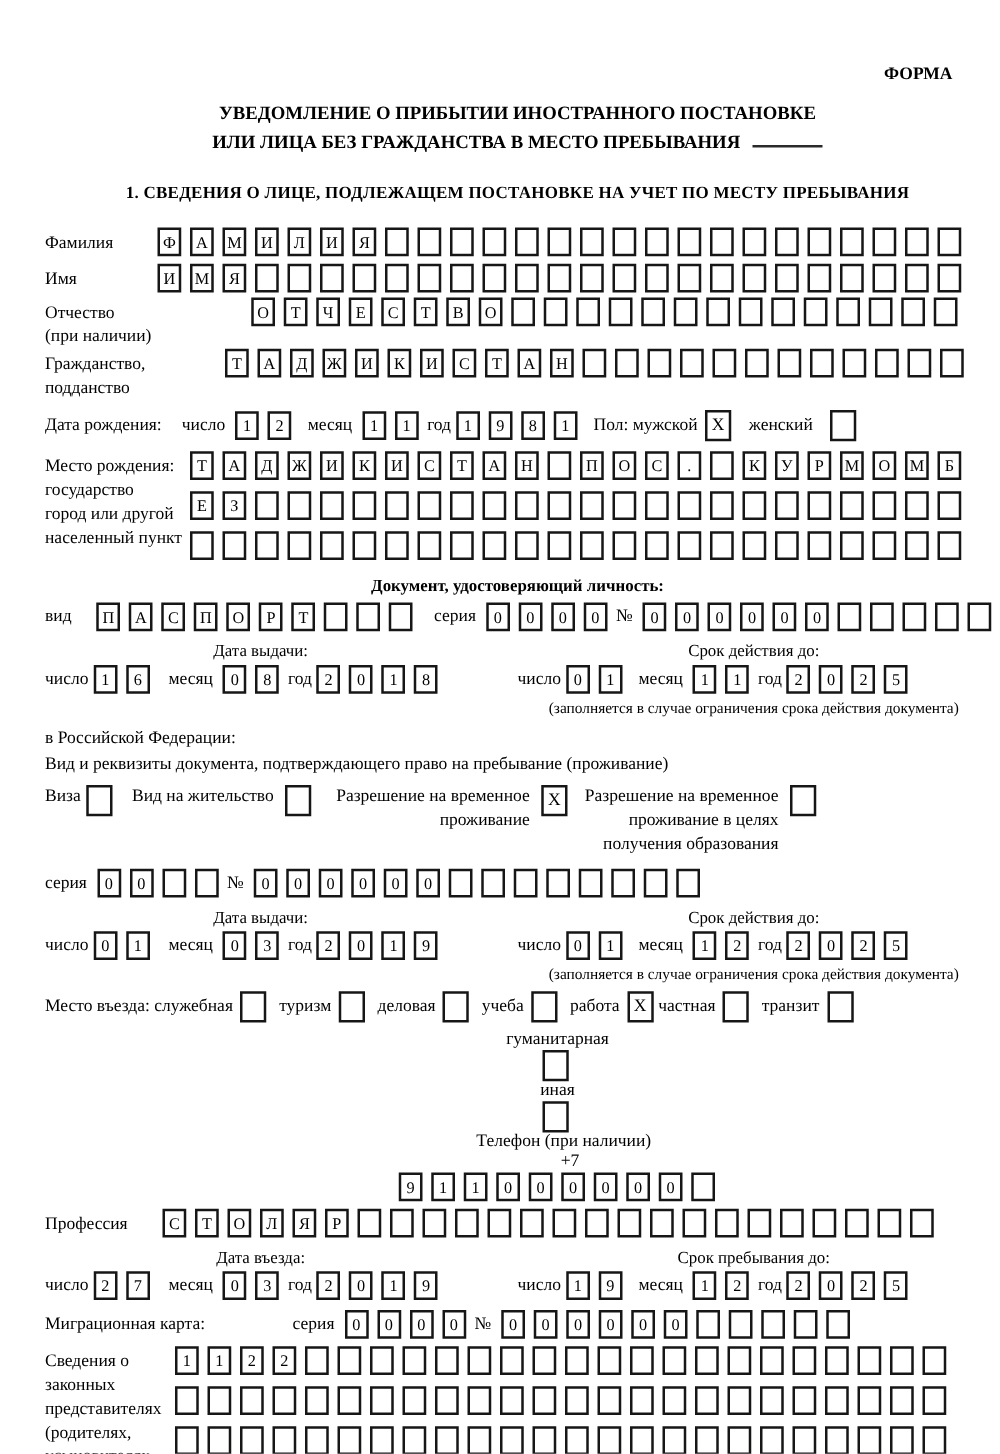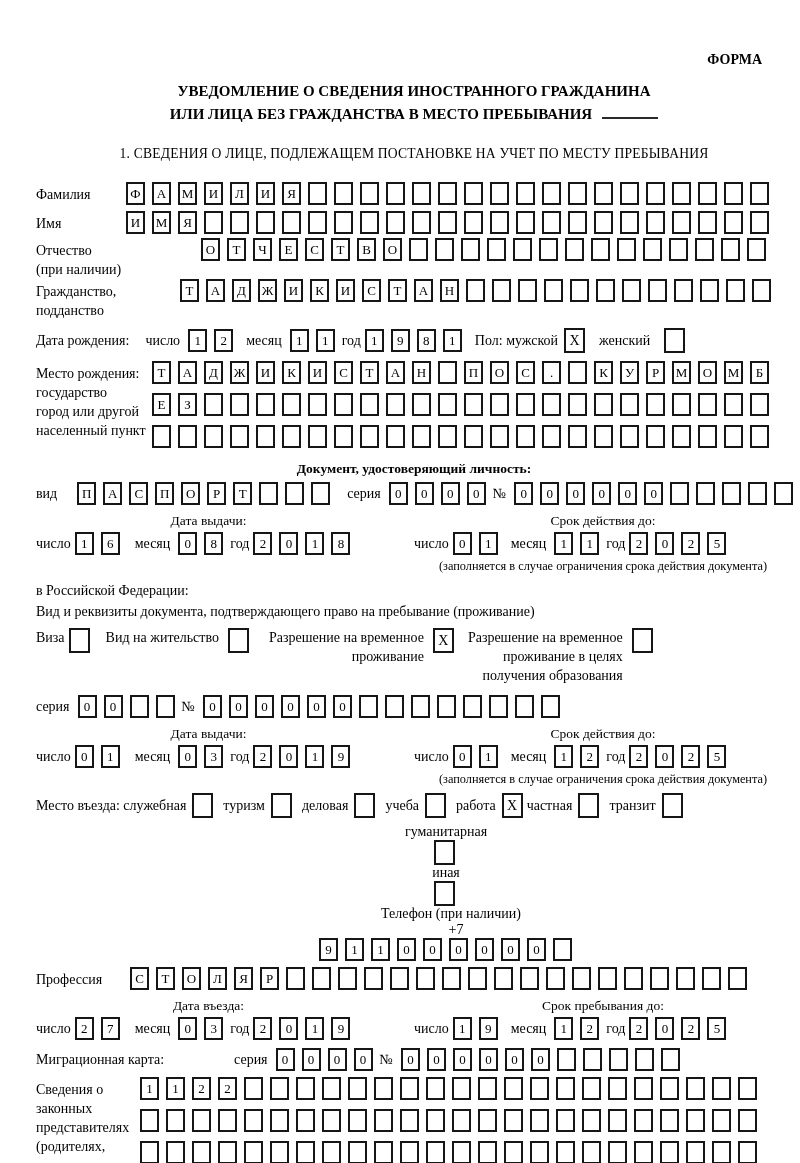--- a/index.html
+++ b/index.html
@@ -12,21 +12,21 @@
   .page { padding:34px 8px 0 36px; }
 
   
   .annex { margin-left:582px; font-size:13px; line-height:17px; }
   .annex-edit { margin-top:4px; font-size:12.5px; line-height:16px; }
   .form-word { text-align:right; padding-right:30px; font-weight:bold; margin-top:18px; font-size:14px; }
 
   
   .title { text-align:center; font-weight:bold; font-size:15px; line-height:23px; margin-top:12px; }
   .title-underline { display:inline-block; width:56px; height:12px; border-bottom:2.5px solid #2a2a2a; margin-left:10px; }
-  .section-heading { text-align:center; font-weight:normal; font-size:13.6px; margin-top:20px; letter-spacing:0.2px; }
+  .section-heading { text-align:center; font-weight:bold; font-size:13.6px; margin-top:20px; letter-spacing:0.2px; }
 
   .form-body { margin-top:20px; }
 
   
   .row { display:flex; align-items:flex-start; }
   .irow { display:flex; align-items:center; flex-wrap:nowrap; }
   .lbl { flex:0 0 auto; line-height:19px; padding-top:3px; }
   .w90  { width:90px; }
   .w140 { width:144px; }
   .w161 { width:165px; }
@@ -81,21 +81,21 @@
 </style>
 </head>
 <body>
 
 <div class="page">
 
 
   <div class="form-word">ФОРМА</div>
 
   <div class="title">
-    <div>УВЕДОМЛЕНИЕ О СВЕДЕНИЯ ИНОСТРАННОГО ГРАЖДАНИНА</div>
+    <div>УВЕДОМЛЕНИЕ О ПРИБЫТИИ ИНОСТРАННОГО ПОСТАНОВКЕ</div>
     <div><span>ИЛИ ЛИЦА БЕЗ ГРАЖДАНСТВА В МЕСТО ПРЕБЫВАНИЯ</span><span class="title-underline"></span></div>
   </div>
 
   <div class="section-heading">1. СВЕДЕНИЯ О ЛИЦЕ, ПОДЛЕЖАЩЕМ ПОСТАНОВКЕ НА УЧЕТ ПО МЕСТУ ПРЕБЫВАНИЯ</div>
 
   <div class="form-body">
 
     <div class="row mb6">
       <div class="lbl w90">Фамилия</div>
       <div class="cells">

